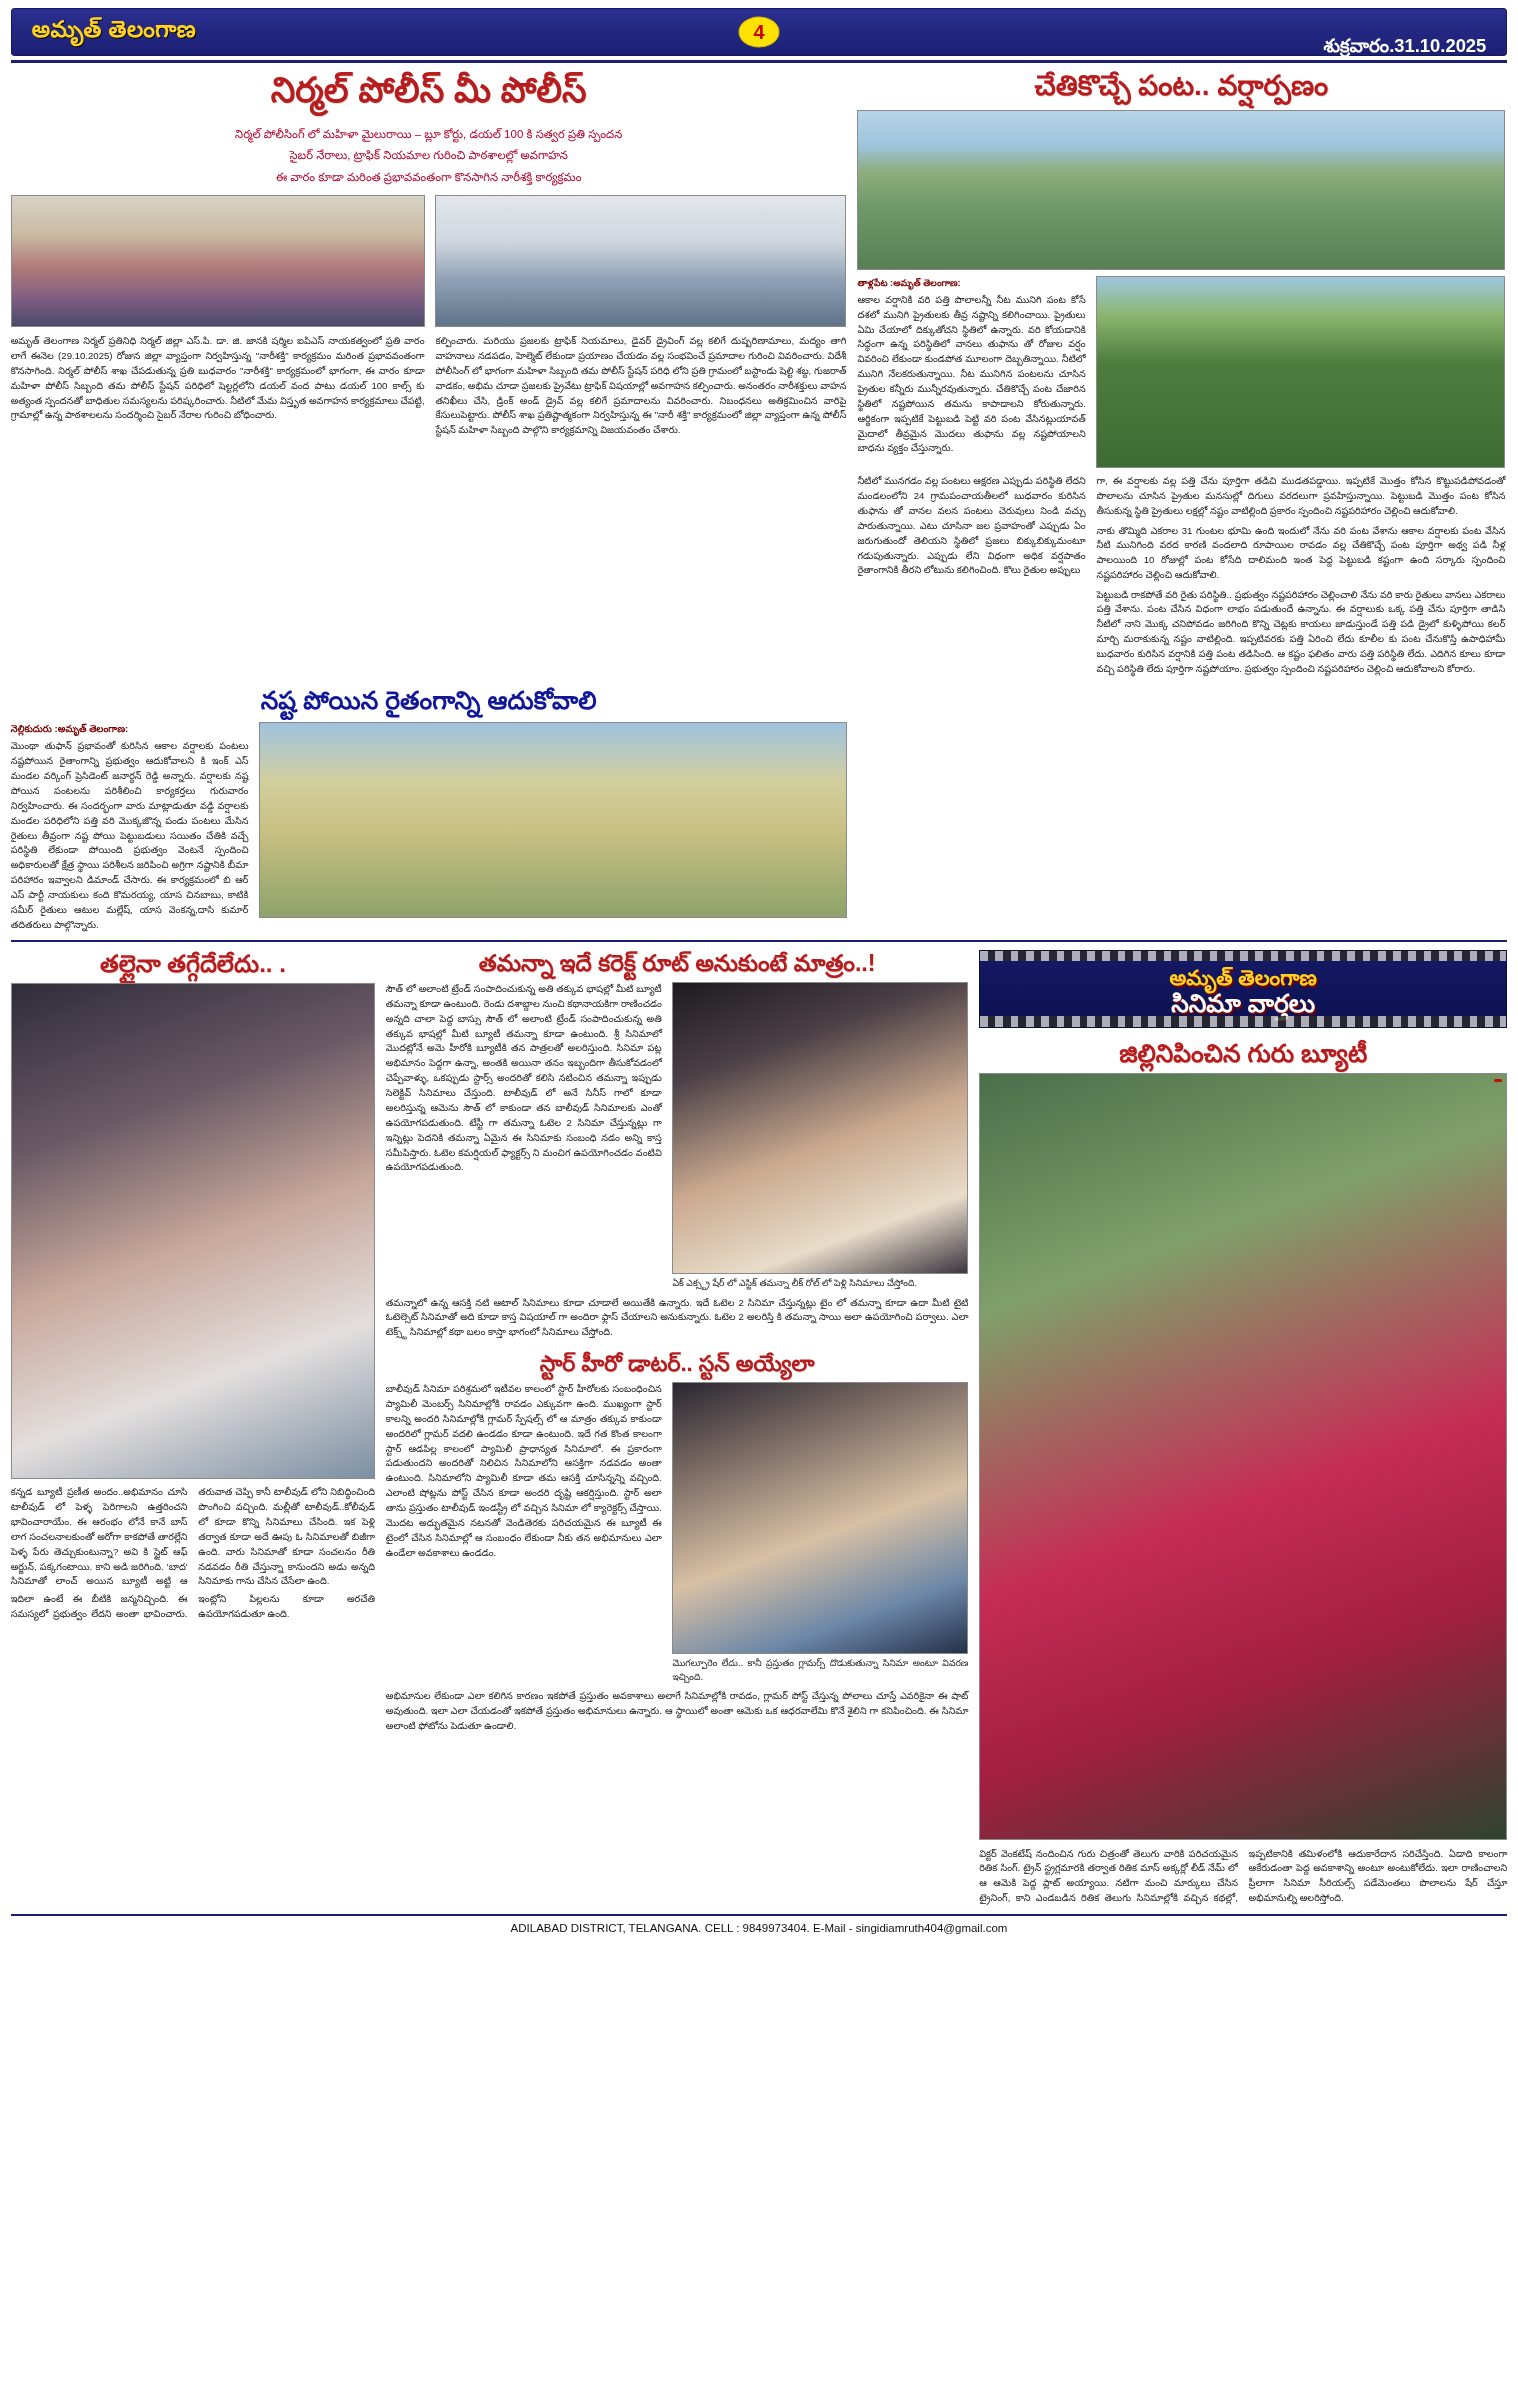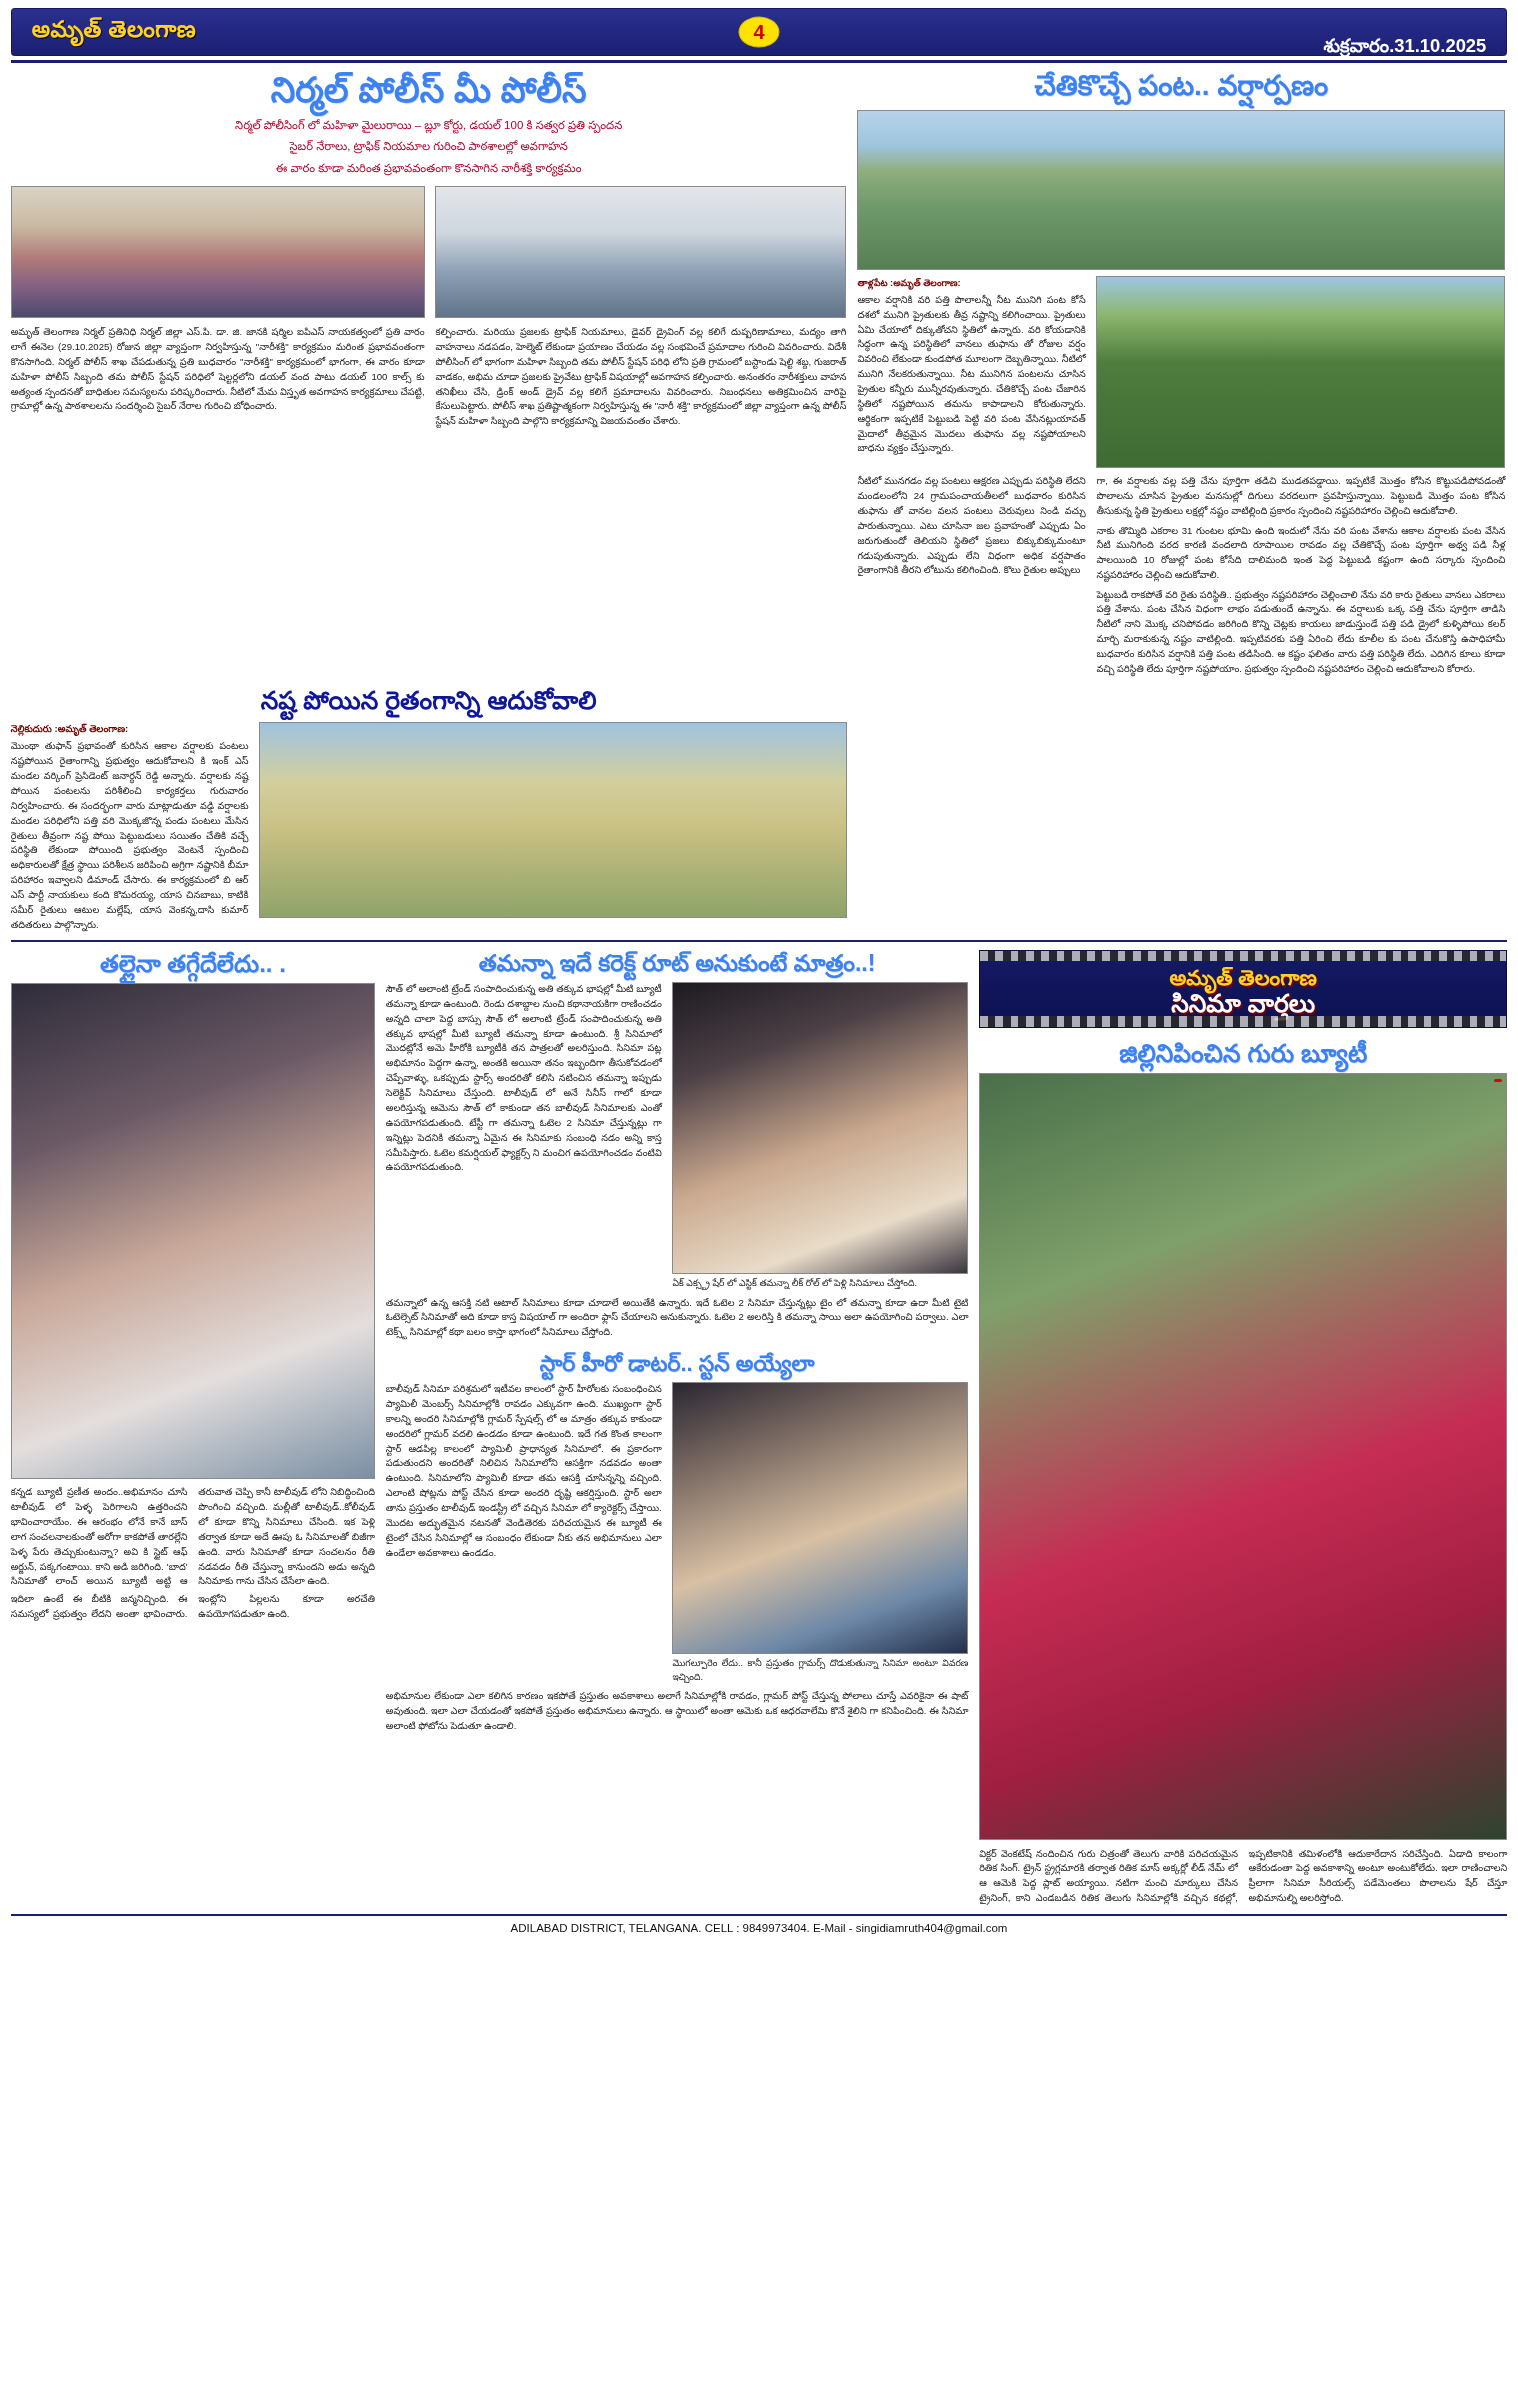--- a/index.html
+++ b/index.html
@@ -58,21 +58,21 @@
     border:0.8px solid #d8bf00;
   }
 
   .rule { height:2.3px; background:#1b1f73; margin:4.6px 0 7.7px 0; }
 
   
   .row { display:flex; gap:10.7px; }
   .col { display:flex; flex-direction:column; }
 
   .headline-red {
-    color:#3b82f6;
+    color:#b91c1c;
     font-weight:bold;
     text-align:center;
     line-height:1.15;
     text-shadow:0.8px 0.8px 0 rgba(0,0,0,.12);
   }
   .headline-blue {
     color:#10179a;
     font-weight:bold;
     text-align:center;
     line-height:1.15;
@@ -175,21 +175,21 @@
     <div class="pagebadge">4</div>
     <div class="date">శుక్రవారం.31.10.2025</div>
   </div>
 
   <div class="rule"></div>
 
   <div class="row">
 
     <div class="col" style="width:836px">
       <div class="headline-red" style="font-size:35px">నిర్మల్ పోలీస్ మీ పోలీస్</div>
-      <div style="margin-top:2px">
+      <div style="margin-top:11px">
         <div class="subhead">నిర్మల్ పోలీసింగ్ లో మహిళా మైలురాయి – బ్లూ కోర్టు, డయల్ 100 కి సత్వర ప్రతి స్పందన</div>
         <div class="subhead">సైబర్ నేరాలు, ట్రాఫిక్ నియమాల గురించి పాఠశాలల్లో అవగాహన</div>
         <div class="subhead">ఈ వారం కూడా మరింత ప్రభావవంతంగా కొనసాగిన నారీశక్తి కార్యక్రమం</div>
       </div>
 
       <div class="row" style="margin-top:9.2px">
         <div class="photo ph-women" style="width:414px;height:132px"></div>
         <div class="photo ph-class" style="width:411px;height:132px"></div>
       </div>
 

